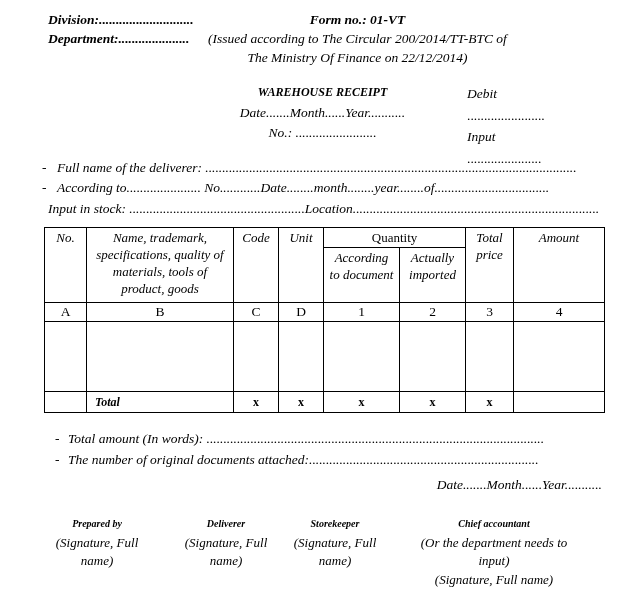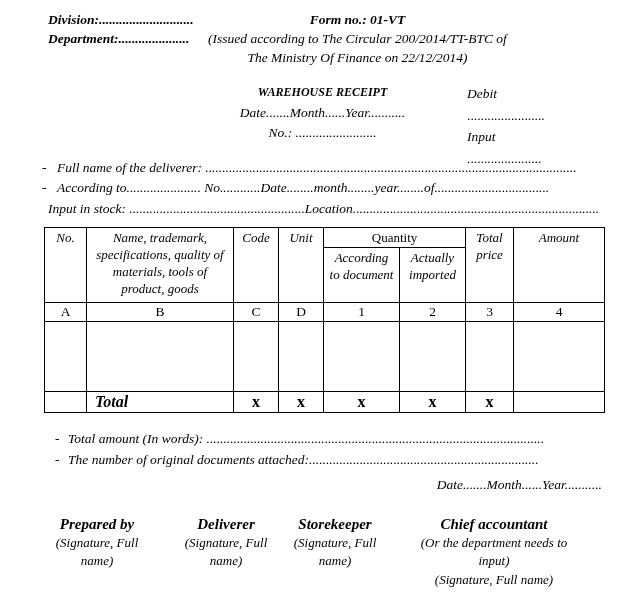--- a/index.html
+++ b/index.html
@@ -34,28 +34,28 @@
     vertical-align:top; overflow:hidden;
   }
   table.grid td.hdr { font-style:italic; line-height:17px; padding-top:1px; }
   table.grid td.upright { font-style:normal; }
   tr.r-qty { height:20px;margin-left:13px; }
   tr.r-sub { height:55px; }
   tr.r-letters { height:19px; }
   tr.r-letters td { font-size:13.5px; vertical-align:middle; line-height:18px; }
   tr.r-body { height:70px; }
   tr.r-total { height:21px; }
-  tr.r-total td { vertical-align:middle; font-size:16px; }
+  tr.r-total td { vertical-align:middle; font-size:12px; }
   td.total-label { text-align:left !important; padding-left:8px !important; }
 
   .footline { display:flex; line-height:20px; white-space:nowrap; }
   .footline .dash { flex:none; width:13px; }
 
   .sig { top:515px; text-align:center; line-height:18.5px; font-size:13px; }
-  .sig .t { font-size:15px;font-style:italic; }
+  .sig .t { font-size:10px;font-style:italic; }
 </style>
 </head>
 <body>
 
 <div class="page">
 
   <div class="abs topleft">
     <div class="b i">Division:............................</div>
     <div class="b i">Department:.....................</div>
   </div>

